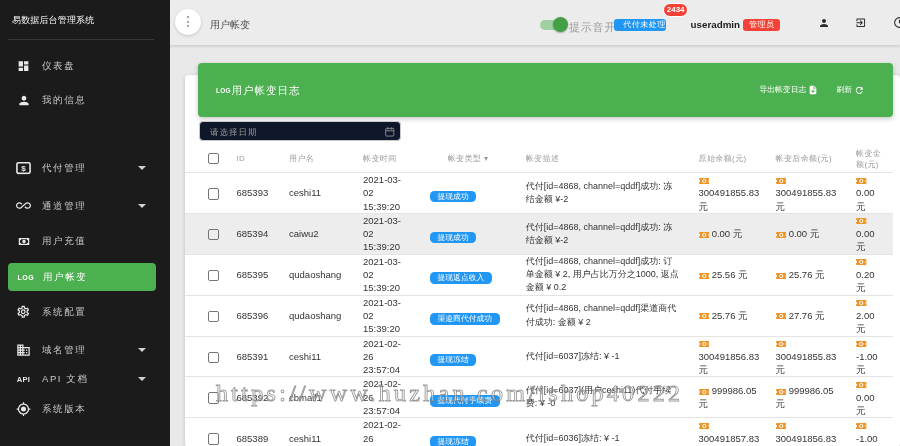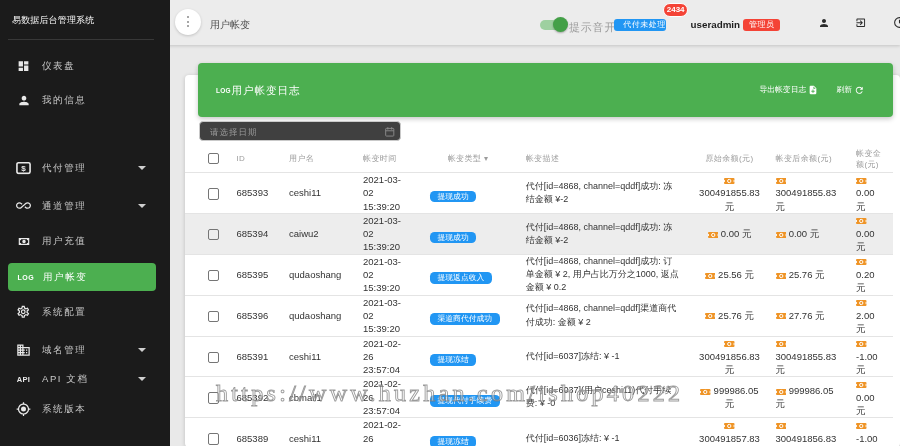--- a/index.html
+++ b/index.html
@@ -29,34 +29,34 @@
 #badge-num { position:absolute; left:497.9px; top:3.3px; width:25.5px; height:14px; background:#f44336; border:1.2px solid #fff; border-radius:7px; color:#fff; font-size:8px; font-weight:bold; text-align:center; line-height:11.5px; }
 #lbl-user { position:absolute; left:525.5px; top:19.2px; font-size:9.8px; color:#1e1e1e; font-weight:bold; }
 #badge-red { position:absolute; left:578.2px; top:18.5px; width:37px; height:12.8px; background:#f44336; border-radius:3px; color:#fff; font-size:8px; text-align:center; line-height:12.8px; letter-spacing:0.5px; }
 .tbicon { position:absolute; top:14px; width:16px; height:16px; }
 
 #card { position:absolute; left:185px; top:74.7px; width:715px; height:372px; background:#fff; border-radius:4px; box-shadow:0 1px 4px rgba(0,0,0,0.18); z-index:1; }
 #banner { position:absolute; left:197.7px; top:63.4px; width:695px; height:53.5px; background:#4caf50; border-radius:4px; box-shadow:0 2px 5px rgba(0,0,0,0.22); z-index:2; }
 #banner .log { position:absolute; left:18.3px; top:23.5px; color:#fff; font-weight:bold; font-size:6.5px; letter-spacing:0.3px; }
 #banner .title { position:absolute; left:33.9px; top:21px; color:#fff; font-size:10.5px; letter-spacing:1px; }
 #banner .right { position:absolute; right:28px; top:21px; color:#fff; font-size:7.8px; letter-spacing:0; display:flex; align-items:center; }
-#dateinput { position:absolute; left:199px; top:120.7px; width:202px; height:20px; background:#404040; border:1px solid #c9c9c9; border-radius:4px; z-index:2; }
+#dateinput { position:absolute; left:199px; top:120.7px; width:202px; height:20px; background:#0f172a; border:1px solid #c9c9c9; border-radius:4px; z-index:2; }
 #dateinput .ph { position:absolute; left:10px; top:5.5px; font-size:8.5px; color:#9a9a9a; letter-spacing:1px; }
 
 #tbl { position:absolute; left:185px; top:145px; width:708px; border-collapse:collapse; table-layout:fixed; z-index:2; }
 #tbl th { height:27.5px; font-weight:normal; font-size:8px; color:#9c9c9c; text-align:left; vertical-align:middle; letter-spacing:0.4px; }
 #tbl td { height:40.1px; font-size:9.5px; color:#333; vertical-align:middle; line-height:13.3px; border-top:1px solid #e4e4e4; overflow:hidden; }
 #tbl .c1 { width:44px; padding-left:22.5px; }
 #tbl .c2 { width:56px; padding-left:7.5px; }
 #tbl .c3 { width:74px; padding-left:4px; }
 #tbl .c4 { width:61px; padding-left:4px; padding-right:17px; }
 #tbl .c5 { width:96px; padding-left:10px; }
 #tbl .c6 { width:176px; padding-left:9.7px; padding-right:12.3px; }
 #tbl td.c6 { font-size:9px; }
-#tbl .c7 { width:77px; padding-left:6.5px; padding-right:8.5px;text-align:center; }
+#tbl .c7 { width:77px; padding-left:6.5px; padding-right:8.5px; }
 #tbl .c8 { width:77px; padding-left:6.5px; padding-right:8.5px; }
 #tbl .c9 { width:47px; padding-left:10px; padding-right:10px; }
 #tbl tr.hl { background:#ededed; }
 .cb { display:inline-block; width:11.5px; height:11.5px; border:1.4px solid #757575; border-radius:2px; vertical-align:middle; }
 .badge { display:inline-block; position:relative; top:2.5px; height:11.5px; line-height:11.8px; padding:0 7.5px; background:#2196f3; border-radius:4.5px; color:#fff; font-size:7.8px; letter-spacing:0; white-space:nowrap; }
 .cash { vertical-align:-0.5px; }
 .sorthead { color:#3c3c3c; text-align:center !important; padding-left:0 !important; }
 
 #wm { position:absolute; left:216px; top:379.5px; z-index:50; font-family:"Liberation Serif", serif; font-size:24px; letter-spacing:3.3px; white-space:nowrap; color:rgba(255,255,255,0.45); -webkit-text-stroke:0.9px rgba(120,120,120,0.75); }
 </style>

